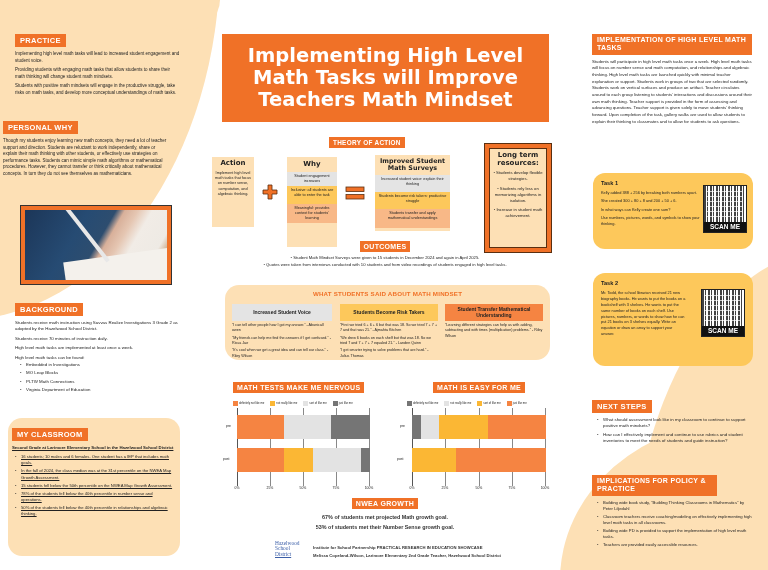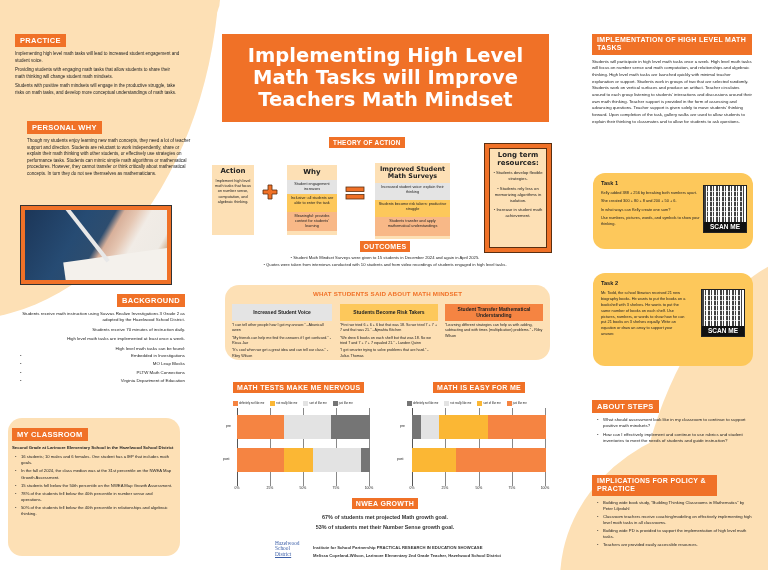--- a/index.html
+++ b/index.html
@@ -16,21 +16,21 @@
   .tag.sm { font-size: 6.4px; padding: 1.5px 4px; }
   p { margin-bottom: 3px; }
   ul { list-style: none; }
   ul li { position: relative; padding-left: 7px; margin-bottom: 2px; }
   ul li::before { content: "•"; position: absolute; left: 1px; top: 0; }
 
   
   .title-box { left: 222px; top: 34px; width: 327px; height: 88px; background: #f07127; color: #fff; font-family: "DejaVu Sans", sans-serif; font-weight: bold; font-size: 19.5px; line-height: 1.12; text-align: center; display: flex; align-items: center; justify-content: center; padding: 4px; }
 
   
-  .toa-card { position: absolute; background: #fde0b5; text-align: center; margin-top: 8px; }
+  .toa-card { position: absolute; background: #fde0b5; text-align: center; }
   .toa-head { font-family: "DejaVu Sans", sans-serif; font-weight: bold; font-size: 7px; line-height: 1.1; color: #222; }
   .toa-sub { font-size: 3.8px; line-height: 1.4; padding: 2px 3px; }
   .seg-gray { background: #e4e4e4; }
   .seg-yellow { background: #fdc85b; }
   .seg-peach { background: #f8b887; }
   .plus { position: absolute; }
   .longterm { position: absolute; left: 484px; top: 143px; width: 68px; height: 110px; background: #f07127; padding: 4px; border: 1px solid #5a2f10; }
   .longterm-inner { width: 100%; height: 100%; background: #fde0b5; border: 1px solid #5a2f10; text-align: center; padding: 3px; }
   .longterm-inner .toa-head { font-size: 7px; margin-bottom: 3px; }
   .longterm-inner div.lt { font-size: 4.2px; line-height: 1.45; margin-bottom: 3px; }
@@ -80,49 +80,49 @@
 
 <section class="layer" style="left:15px; top:34px; width:165px;">
   <div class="tag">PRACTICE</div>
   <div style="margin-top:4px; font-size:4.5px;">
     <p>Implementing high level math tasks will lead to increased student engagement and student voice.</p>
     <p>Providing students with engaging math tasks that allow students to share their math thinking will change student math mindsets.</p>
     <p>Students with positive math mindsets will engage in the productive struggle, take risks on math tasks, and develop more conceptual understandings of math tasks.</p>
   </div>
 </section>
 
-<section class="layer" style="left:27px; top:121px; width:165px;">
+<section class="layer" style="left:3px; top:121px; width:165px;">
   <div class="tag">PERSONAL WHY</div>
   <p style="margin-top:4px; font-size:4.5px;">Though my students enjoy learning new math concepts, they need a lot of teacher support and direction. Students are reluctant to work independently, share or explain their math thinking with other students, or effectively use strategies on performance tasks. Students can mimic simple math algorithms or mathematical procedures. However, they cannot transfer or think critically about mathematical concepts. In turn they do not see themselves as mathematicians.</p>
 </section>
 
 <div class="layer photo">
   <div class="photo-inner">
     <div class="paper"></div>
     <div class="pencil"></div>
   </div>
 </div>
 
-<section class="layer" style="left:15px; top:294px; width:170px;text-align:right;">
+<section class="layer" style="left:15px; top:303px; width:170px;">
   <div class="tag">BACKGROUND</div>
   <div style="margin-top:4px; font-size:4.4px;">
     <p>Students receive math instruction using Savvas Realize Investigations 3 Grade 2 as adopted by the Hazelwood School District.</p>
     <p>Students receive 70 minutes of instruction daily.</p>
     <p>High level math tasks are implemented at least once a week.</p>
     <p style="margin-bottom:1px;">High level math tasks can be found:</p>
     <ul style="padding-left:4px;">
       <li>Embedded in Investigations</li>
       <li>MO Leap Blocks</li>
       <li>PLTW Math Connections</li>
       <li>Virginia Department of Education</li>
     </ul>
   </div>
 </section>
 
-<section class="layer" style="left:12px; top:428px; width:162px;">
+<section class="layer" style="left:12px; top:428px; width:162px;text-decoration:underline;">
   <div class="tag">MY CLASSROOM</div>
   <p style="margin-top:4px; font-size:4.3px; font-weight:bold;">Second Grade at Larimore Elementary School in the Hazelwood School District</p>
   <ul style="font-size:4.2px; padding-left:2px;">
     <li>16 students; 10 males and 6 females. One student has a IEP that includes math goals.</li>
     <li>In the fall of 2024, the class median was at the 31st percentile on the NWEA Map Growth Assessment.</li>
     <li>15 students fell below the 50th percentile on the NWEA Map Growth Assessment.</li>
     <li>78% of the students fell below the 40th percentile in number sense and operations.</li>
     <li>50% of the students fell below the 40th percentile in relationships and algebraic thinking.</li>
   </ul>
 </section>
@@ -137,21 +137,21 @@
   <div class="toa-head">Action</div>
   <div class="toa-sub" style="padding:3px 1px;">Implement high level math tasks that focus on number sense, computation, and algebraic thinking.</div>
 </div>
 
 <div class="layer plus" style="left:262px; top:184px;">
   <svg width="16" height="16" viewBox="0 0 16 16">
       <path d="M6 1h4v5h5v4h-5v5H6v-5H1V6h5z" fill="#f07127" stroke="#5a2f10" stroke-width="0.8"></path>
     </svg>
 </div>
 
-<div class="layer toa-card" style="left:287px; top:157px; width:50px; height:70px;">
+<div class="layer toa-card" style="left:287px; top:157px; width:50px; height:90px;">
   <div class="toa-head" style="padding:4px 0 3px;">Why</div>
   <div class="toa-sub seg-gray" style="height:14px;">Student engagement increases</div>
   <div class="toa-sub seg-yellow" style="height:18px;">Inclusive: all students are able to enter the task</div>
   <div class="toa-sub seg-peach" style="height:19px;">Meaningful: provides context for students' learning</div>
 </div>
 
 <div class="layer plus" style="left:345px; top:186px;">
   <svg width="20" height="14" viewBox="0 0 20 14">
       <rect x="1" y="1" width="18" height="4.5" fill="#f07127" stroke="#5a2f10" stroke-width="0.8"></rect>
       <rect x="1" y="8.5" width="18" height="4.5" fill="#f07127" stroke="#5a2f10" stroke-width="0.8"></rect>
@@ -317,21 +317,21 @@
   <div style="width:85px;">
     <p>Mr. Todd, the school librarian received 21 new biography books. He wants to put the books on a bookshelf with 3 shelves. He wants to put the same number of books on each shelf. Use pictures, numbers, or words to show how he can put 21 books on 3 shelves equally. Write an equation or draw an array to support your answer.</p>
   </div>
   <div class="qr" style="left:108px; top:16px;">
     <div class="code"></div>
     <div class="scan">SCAN ME</div>
   </div>
 </div>
 
 <section class="layer" style="left:592px; top:400px; width:160px;">
-  <div class="tag">ABOUT STEPS</div>
+  <div class="tag">NEXT STEPS</div>
   <ul style="margin-top:4px; font-size:4.4px; padding-left:4px;">
     <li>What should assessment look like in my classroom to continue to support positive math mindsets?</li>
     <li>How can I effectively implement and continue to use rubrics and student inventories to meet the needs of students and guide instruction?</li>
   </ul>
 </section>
 
 <section class="layer" style="left:592px; top:475px; width:160px;">
   <div class="tag" style="width:125px; font-size:7px;">IMPLICATIONS FOR POLICY &amp; PRACTICE</div>
   <ul style="margin-top:4px; font-size:4.2px; padding-left:4px;">
     <li>Building wide book study, "Building Thinking Classrooms in Mathematics" by Peter Liljedahl</li>

